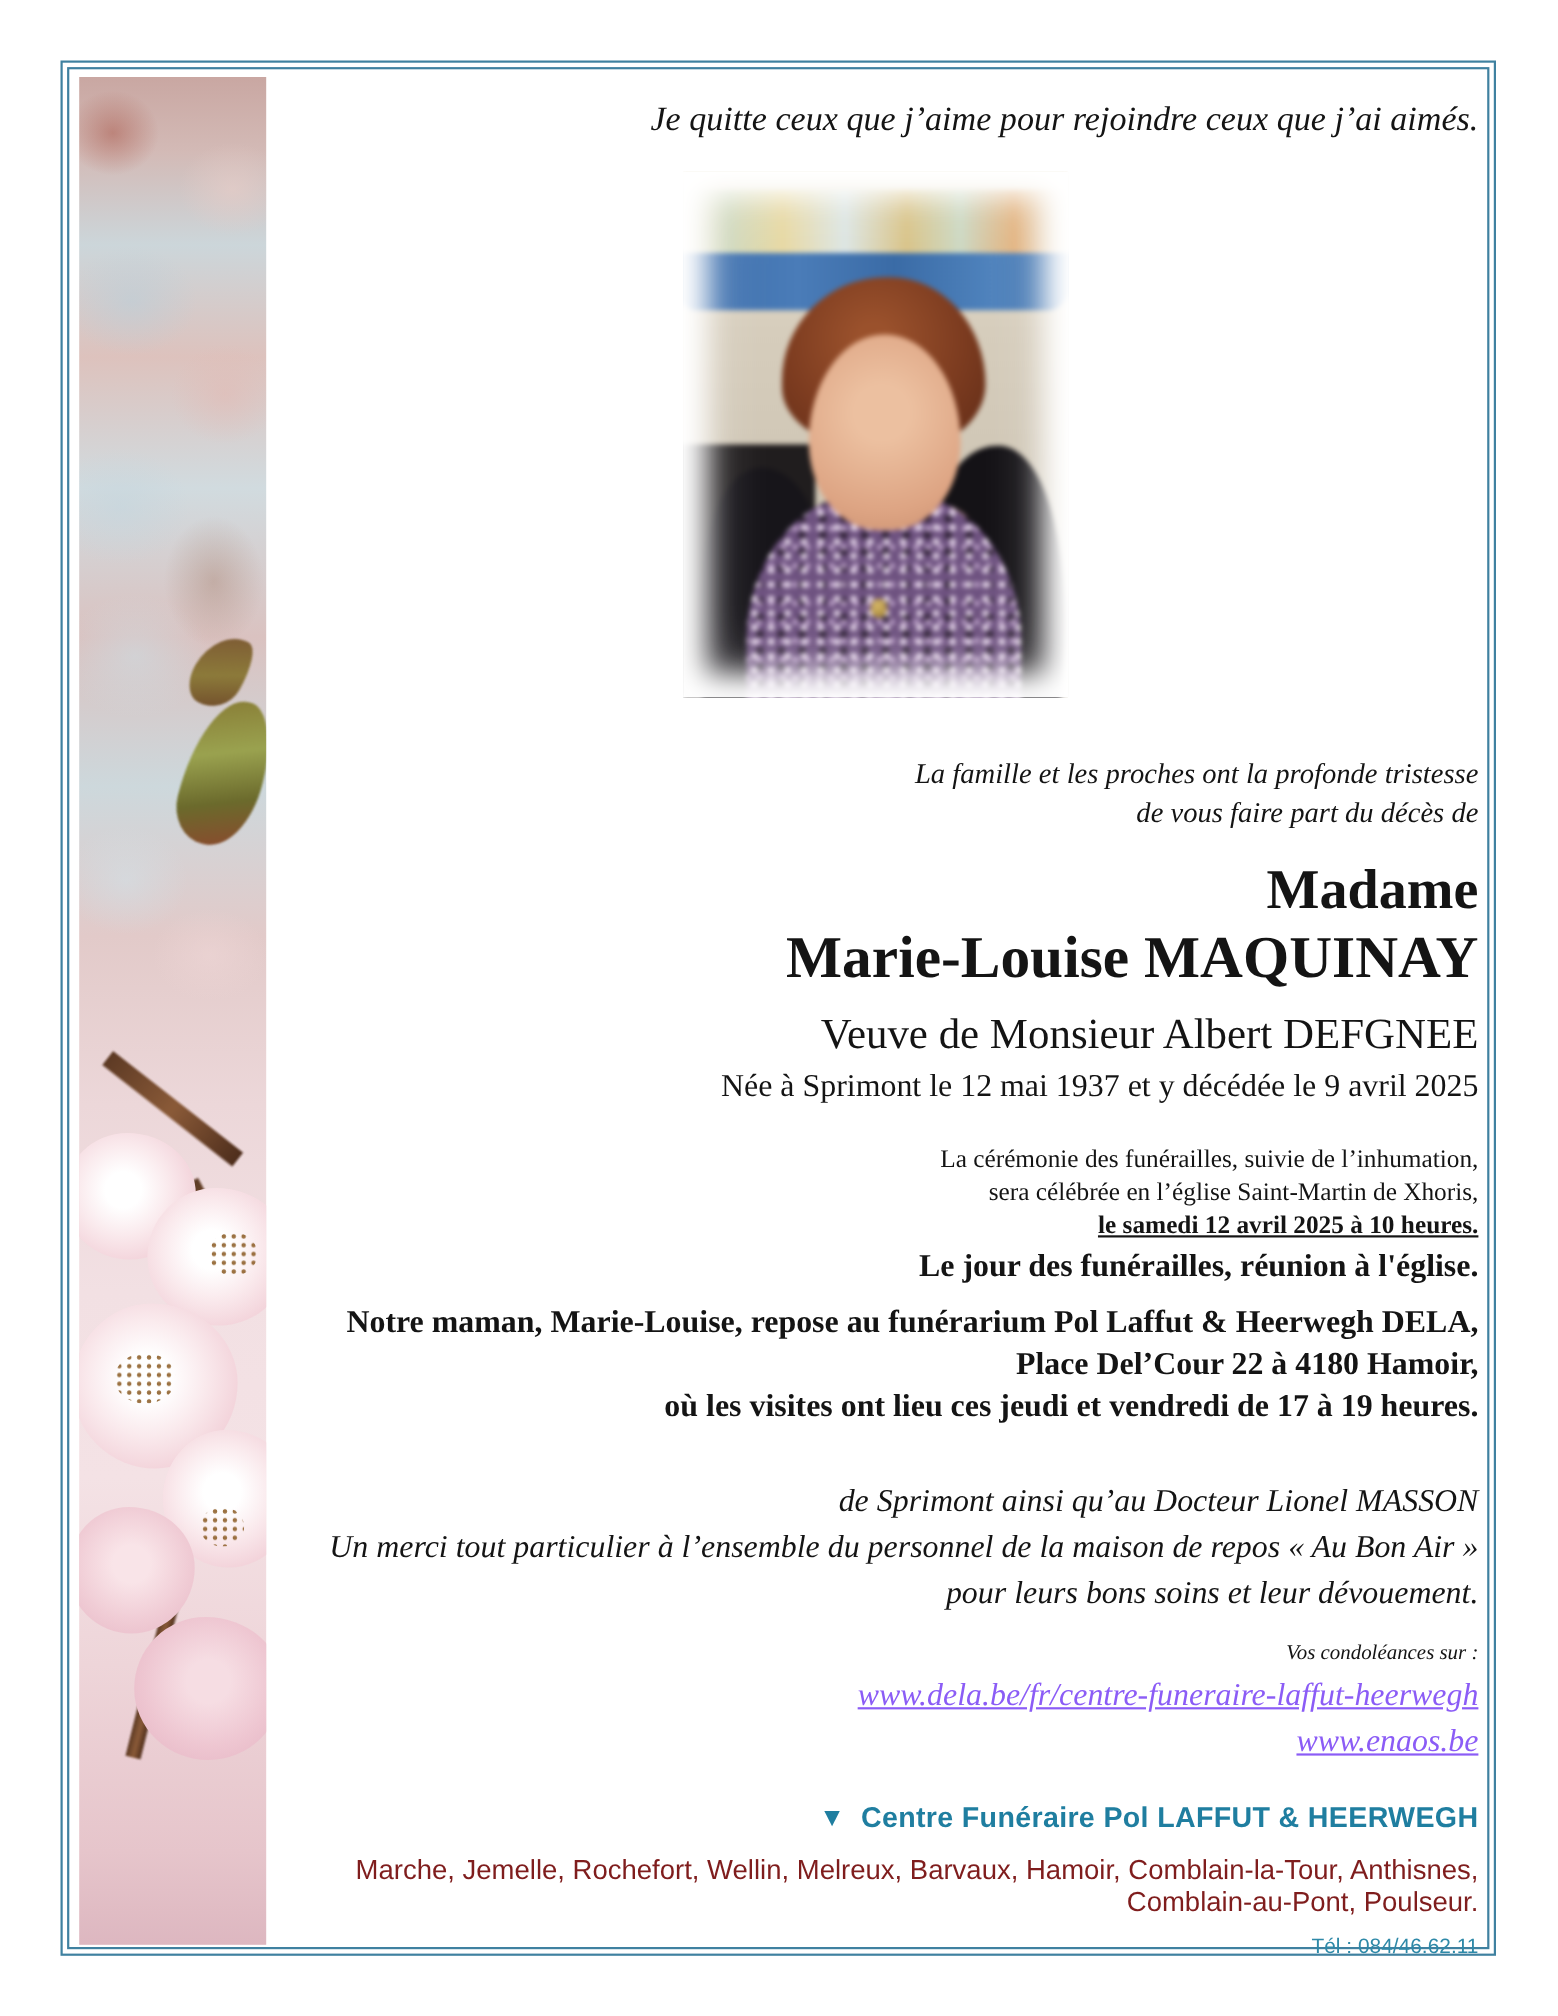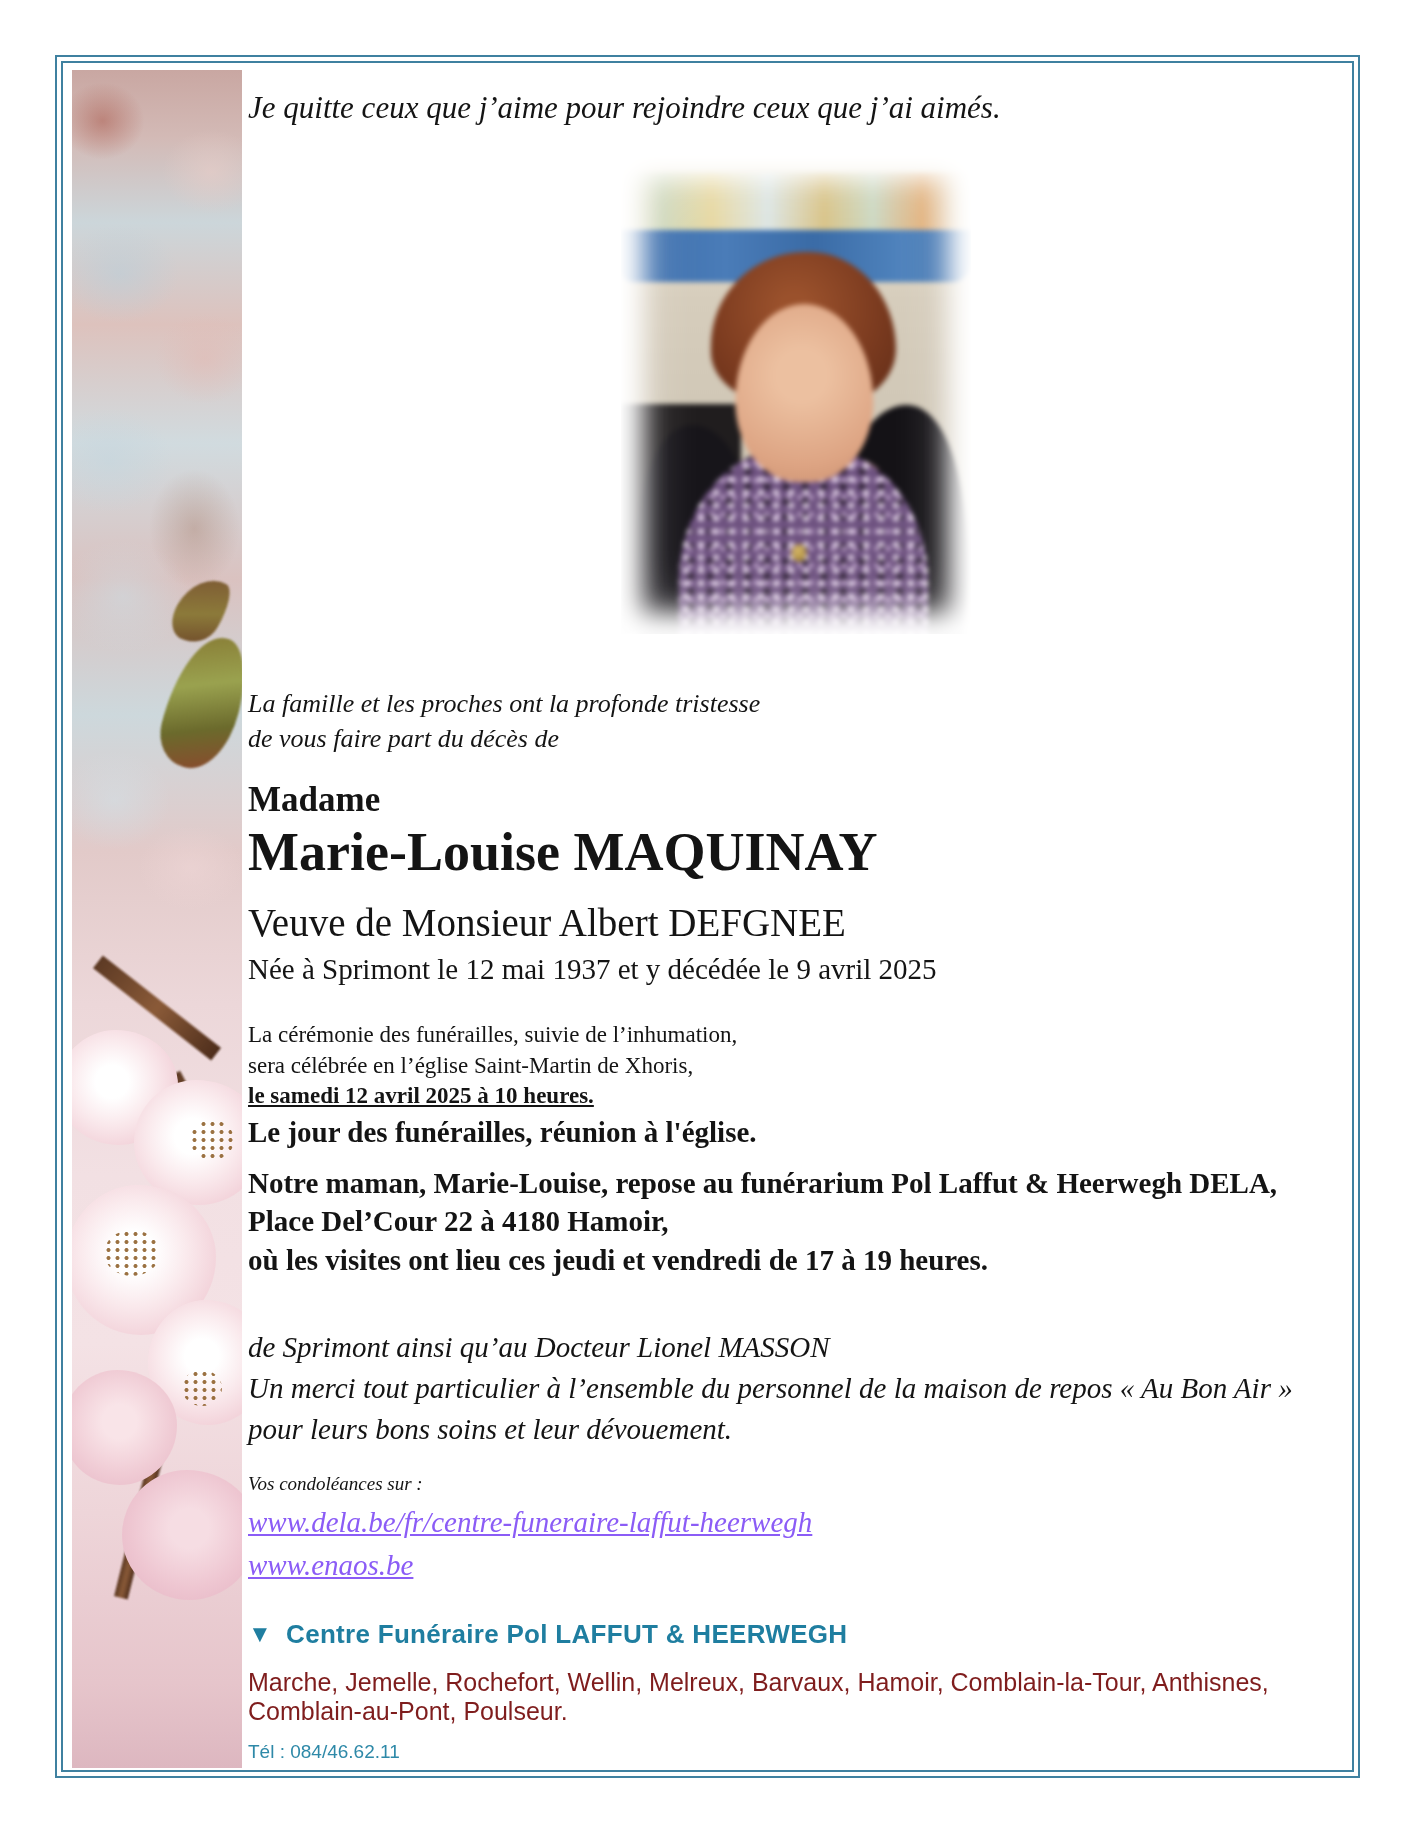--- a/index.html
+++ b/index.html
@@ -53,21 +53,21 @@
   .flower.f6{left:50px;top:1400px;width:135px;height:130px;background:
        radial-gradient(circle at 50% 45%, #f6dde3 20%, #eec6d1 60%, #e4b3c2 100%);}
   .stamens{position:absolute;width:56px;height:46px;border-radius:50%;
      background-image:radial-gradient(circle,#8a5a22 1.6px,transparent 2.4px);
      background-size:9px 8px;opacity:.85;}
   .stamens.s1{left:32px;top:1160px;}
   .stamens.s2{left:118px;top:1050px;width:44px;height:40px;}
   .stamens.s3{left:110px;top:1300px;width:40px;height:36px;}
 
   
-  .content{position:absolute;left:185px;right:8px;top:0;bottom:0;text-align:left;}
+  .content{position:absolute;left:185px;right:8px;top:0;bottom:0;text-align:right;}
 
   .quote{margin-top:26px;font-size:31px;font-style:italic;line-height:1.2;}
 
   
   .photo{position:relative;width:350px;height:478px;margin:30px auto 0;overflow:hidden;}
   .photo-inner{position:absolute;inset:0;filter:blur(2.5px);
      background:linear-gradient(180deg,#efe9da 0%,#e4dccb 12%,#d6cdbc 30%,#cfc6b5 60%,#c8bfae 100%);}
   .painting{position:absolute;left:0;right:0;top:16px;height:58px;
      background:linear-gradient(90deg,#e9e4d4 0%,#cfd8bc 12%,#e8d9a4 26%,#dde6e4 42%,#d9c489 58%,#cdd9c4 72%,#e2b27e 86%,#e6e0d0 100%);}
   .bluestripe{position:absolute;left:0;right:0;top:74px;height:52px;
@@ -96,21 +96,21 @@
      background-size:15px 13px,11px 17px,19px 15px;
      background-position:0 0,6px 8px,3px 2px;}
   .pendant{position:absolute;left:50%;top:388px;transform:translateX(-30%);
      width:15px;height:18px;border-radius:50%;
      background:radial-gradient(circle at 40% 35%,#d8b96a,#9a7a2e);}
   .photo-feather{position:absolute;inset:0;pointer-events:none;
      box-shadow:inset 0 0 26px 20px #ffffff, inset 0 0 60px 12px rgba(255,255,255,.55);}
 
   
   .intro{margin-top:52px;font-size:26px;font-style:italic;line-height:1.35;}
-  .d-title{margin-top:24px;font-size:35px;font-weight:bold;line-height:1.15;}
+  .d-title{margin-top:24px;font-size:51px;font-weight:bold;line-height:1.15;}
   .d-name{font-size:54px;font-weight:bold;line-height:1.15;}
   .widow{margin-top:18px;font-size:39px;line-height:1.15;}
   .born{margin-top:6px;font-size:29px;line-height:1.2;}
   .ceremony{margin-top:34px;font-size:23px;line-height:1.32;}
   .bold{font-weight:bold;text-decoration:underline;}
   .meeting{margin-top:3px;font-size:29px;font-weight:bold;line-height:1.3;}
   .repose{margin-top:12px;font-size:29px;font-weight:bold;line-height:1.32;}
   .thanks{margin-top:48px;font-size:29px;font-style:italic;line-height:1.42;}
   .condol-label{margin-top:22px;font-size:19px;font-style:italic;line-height:1.3;}
   .links{font-size:29px;font-style:italic;line-height:1.2;}

